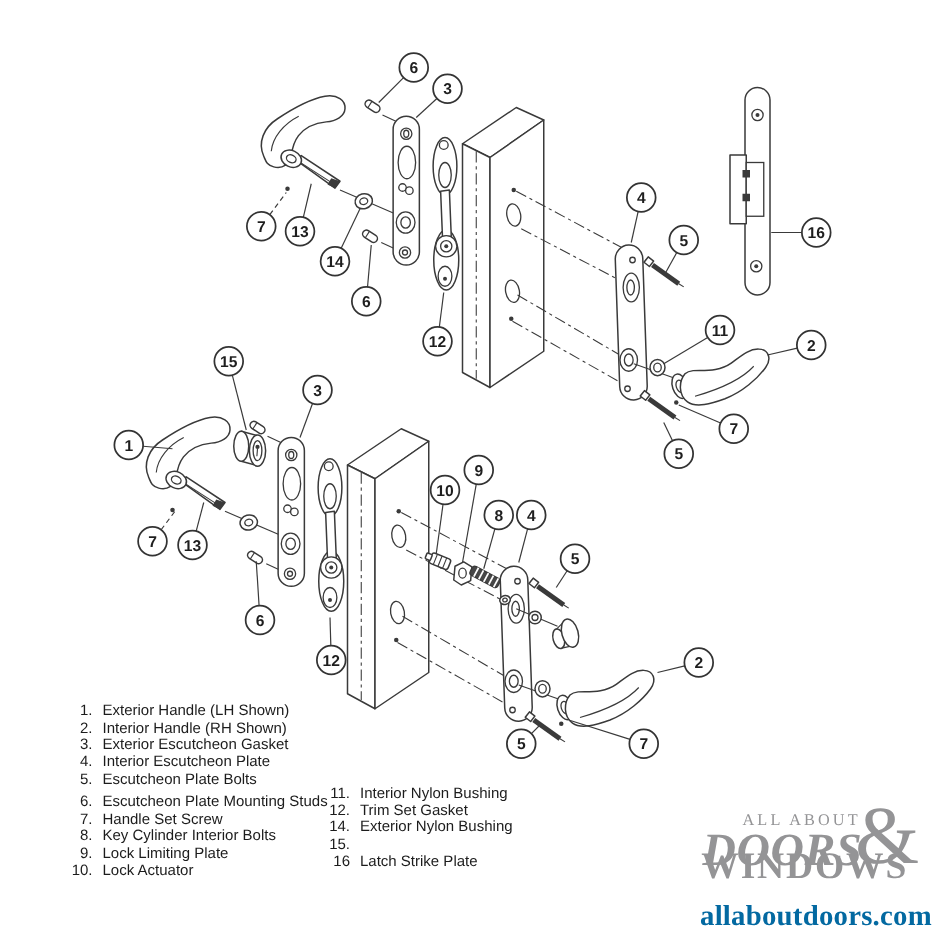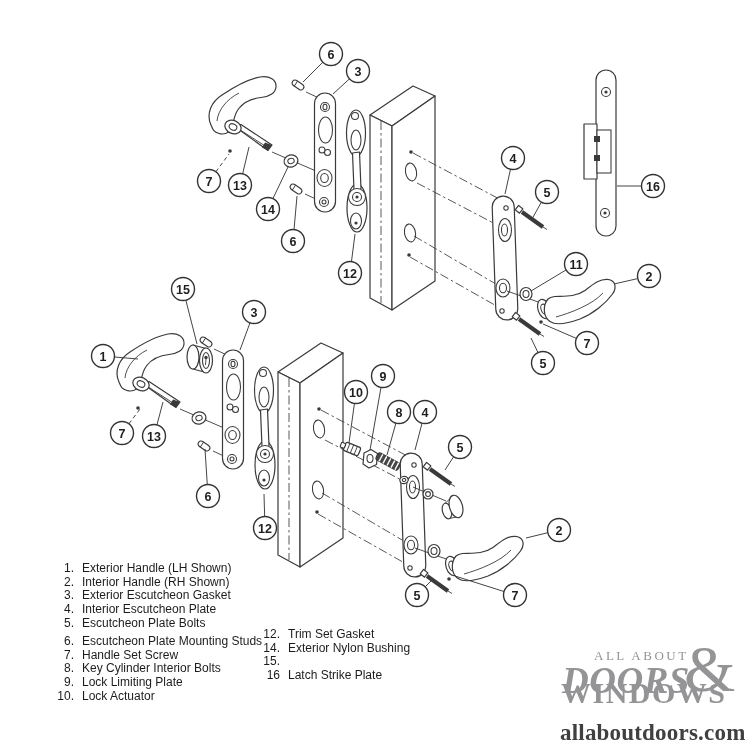--- a/index.html
+++ b/index.html
@@ -347,20 +347,24 @@
         <span class="num">9.</span>
         <span>Lock Limiting Plate</span>
       </div>
       <div class="row">
         <span class="num">10.</span>
         <span>Lock Actuator</span>
       </div>
     </div>
   <div class="parts-list" id="col2">
       <div class="row">
+        <span class="num">11.</span>
+        <span>Interior Nylon Bushing</span>
+      </div>
+      <div class="row">
         <span class="num">12.</span>
         <span>Trim Set Gasket</span>
       </div>
       <div class="row">
         <span class="num">14.</span>
         <span>Exterior Nylon Bushing</span>
       </div>
       <div class="row">
         <span class="num">15.</span>
       </div>
@@ -368,16 +372,16 @@
         <span class="num">16</span>
         <span>Latch Strike Plate</span>
       </div>
     </div>
 
   <div class="logo" style="color: rgb(148, 148, 150);">
     <div class="logo-allabout">ALL ABOUT</div>
     <div class="logo-amp">&amp;</div>
     <div class="logo-doors">DOORS</div>
     <div class="logo-windows">WINDOWS</div>
-    <div class="logo-site" style="color: #404040;">allaboutdoors.com</div>
+    <div class="logo-site" style="color: #0369a1;">allaboutdoors.com</div>
   </div>
 
 </div>
 
 </body></html>

